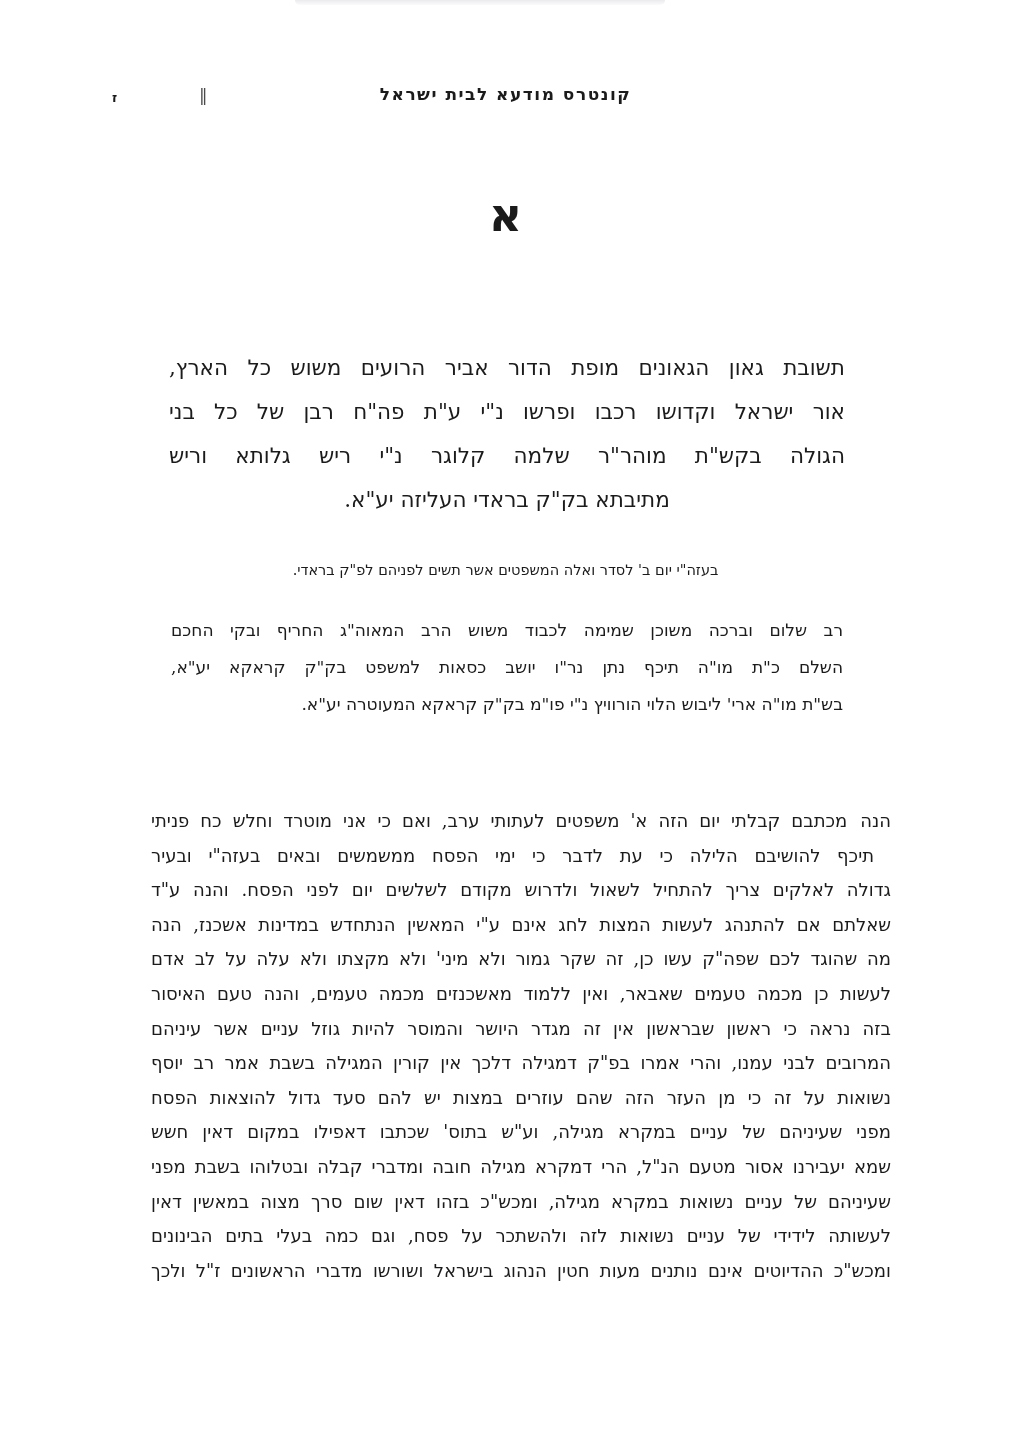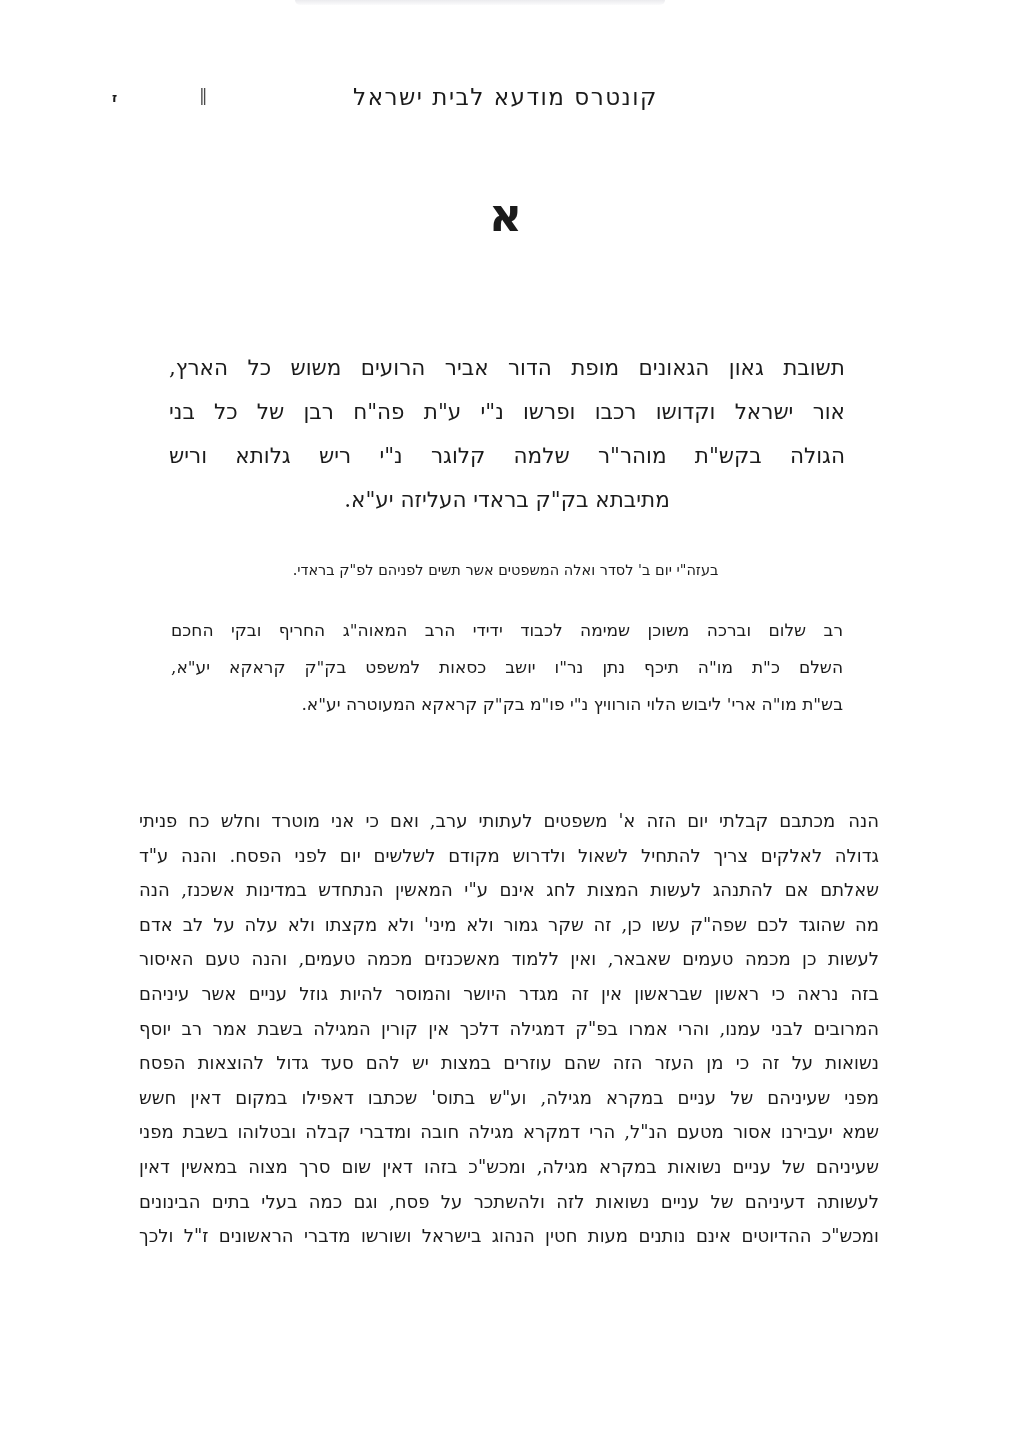--- a/index.html
+++ b/index.html
@@ -17,22 +17,22 @@
   .scan-artifact {
     position: absolute;
     top: 0; left: 295px;
     width: 370px; height: 5px;
     background: linear-gradient(to bottom, #ebebee, #fbfbfc);
     border-radius: 0 0 5px 5px;
   }
   .header { position: absolute; top: 84px; left: 0; right: 0; height: 26px; }
   .header-title {
     text-align: center;
-    font-weight: normal;
-    font-size: 23px;
+    font-weight: bold;
+    font-size: 17px;
     letter-spacing: 1.5px;
   }
   .page-number {
     position: absolute; left: 112px; top: 6px;
     font-size: 13px; font-weight: bold;
   }
   .header-separator {
     position: absolute; left: 199px; top: 1px;
     font-size: 17px; color: #4a4a4a; font-weight: normal;
   }
@@ -47,21 +47,21 @@
   }
   .address-block {
     position: absolute; top: 612px; right: 168px; width: 672px;
     font-size: 17px; line-height: 37px;
   }
   .dateline {
     position: absolute; top: 562px; left: 0; right: 0;
     text-align: center; font-size: 14.5px;
   }
   .body-block {
-    position: absolute; top: 804px; right: 132px; width: 740px;
+    position: absolute; top: 804px; right: 120px; width: 740px;
     font-size: 18px; line-height: 34.6px;
   }
   .jline { text-align: justify; text-align-last: justify; }
   .cline { text-align: center; }
   .rline { text-align: right; }
   .indent { padding-right: 17px; }
   .bold { font-weight: normal; }
   .gap { display: inline-block; width: 13px; }
 </style>
 </head>
@@ -82,34 +82,35 @@
   <div class="opening-block">
     <div class="jline">תשובת גאון הגאונים מופת הדור אביר הרועים משוש כל הארץ,</div>
     <div class="jline">אור ישראל וקדושו רכבו ופרשו נ"י ע"ת פה"ח רבן של כל בני</div>
     <div class="jline"><span>הגולה בקש"ת מוהר"ר </span><span class="bold">שלמה קלוגר</span><span> נ"י ריש גלותא וריש</span></div>
     <div class="cline">מתיבתא בק"ק בראדי העליזה יע"א.</div>
   </div>
 
   <div class="dateline">בעזה"י יום ב' לסדר ואלה המשפטים אשר תשים לפניהם לפ"ק בראדי.</div>
 
   <div class="address-block">
-    <div class="jline">רב שלום וברכה משוכן שמימה לכבוד ידידי הרב המאוה"ג החריף ובקי החכם</div>
+    <div class="jline">רב שלום וברכה משוכן שמימה לכבוד משוש הרב המאוה"ג החריף ובקי החכם</div>
     <div class="jline"><span>השלם כ"ת מו"ה </span><span class="bold">תיכף נתן</span><span> נר"ו יושב כסאות למשפט בק"ק קראקא יע"א,</span></div>
     <div class="rline">בש"ת מו"ה ארי' ליבוש הלוי הורוויץ נ"י פו"מ בק"ק קראקא המעוטרה יע"א.</div>
   </div>
 
   <div class="body-block">
     <div class="jline"><span class="bold">הנה</span><span class="gap"></span><span>מכתבם קבלתי יום הזה א' משפטים לעתותי ערב, ואם כי אני מוטרד וחלש כח פניתי</span></div>
+    <div class="jline indent">תיכף להושיבם הלילה כי עת לדבר כי ימי הפסח ממשמשים ובאים בעזה"י ובעיר</div>
     <div class="jline">גדולה לאלקים צריך להתחיל לשאול ולדרוש מקודם לשלשים יום לפני הפסח. והנה ע"ד</div>
     <div class="jline">שאלתם אם להתנהג לעשות המצות לחג אינם ע"י המאשין הנתחדש במדינות אשכנז, הנה</div>
     <div class="jline">מה שהוגד לכם שפה"ק עשו כן, זה שקר גמור ולא מיני' ולא מקצתו ולא עלה על לב אדם</div>
     <div class="jline">לעשות כן מכמה טעמים שאבאר, ואין ללמוד מאשכנזים מכמה טעמים, והנה טעם האיסור</div>
     <div class="jline">בזה נראה כי ראשון שבראשון אין זה מגדר היושר והמוסר להיות גוזל עניים אשר עיניהם</div>
     <div class="jline">המרובים לבני עמנו, והרי אמרו בפ"ק דמגילה דלכך אין קורין המגילה בשבת אמר רב יוסף</div>
     <div class="jline">נשואות על זה כי מן העזר הזה שהם עוזרים במצות יש להם סעד גדול להוצאות הפסח</div>
     <div class="jline">מפני שעיניהם של עניים במקרא מגילה, וע"ש בתוס' שכתבו דאפילו במקום דאין חשש</div>
     <div class="jline">שמא יעבירנו אסור מטעם הנ"ל, הרי דמקרא מגילה חובה ומדברי קבלה ובטלוהו בשבת מפני</div>
     <div class="jline">שעיניהם של עניים נשואות במקרא מגילה, ומכש"כ בזהו דאין שום סרך מצוה במאשין דאין</div>
-    <div class="jline">לעשותה דעיניהם של עניים נשואות לזה ולהשתכר על פסח, וגם כמה בעלי בתים הבינונים</div>
+    <div class="jline">לעשותה לידידי של עניים נשואות לזה ולהשתכר על פסח, וגם כמה בעלי בתים הבינונים</div>
     <div class="jline">ומכש"כ ההדיוטים אינם נותנים מעות חטין הנהוג בישראל ושורשו מדברי הראשונים ז"ל ולכך</div>
   </div>
 
 </div>
 
 </body></html>

